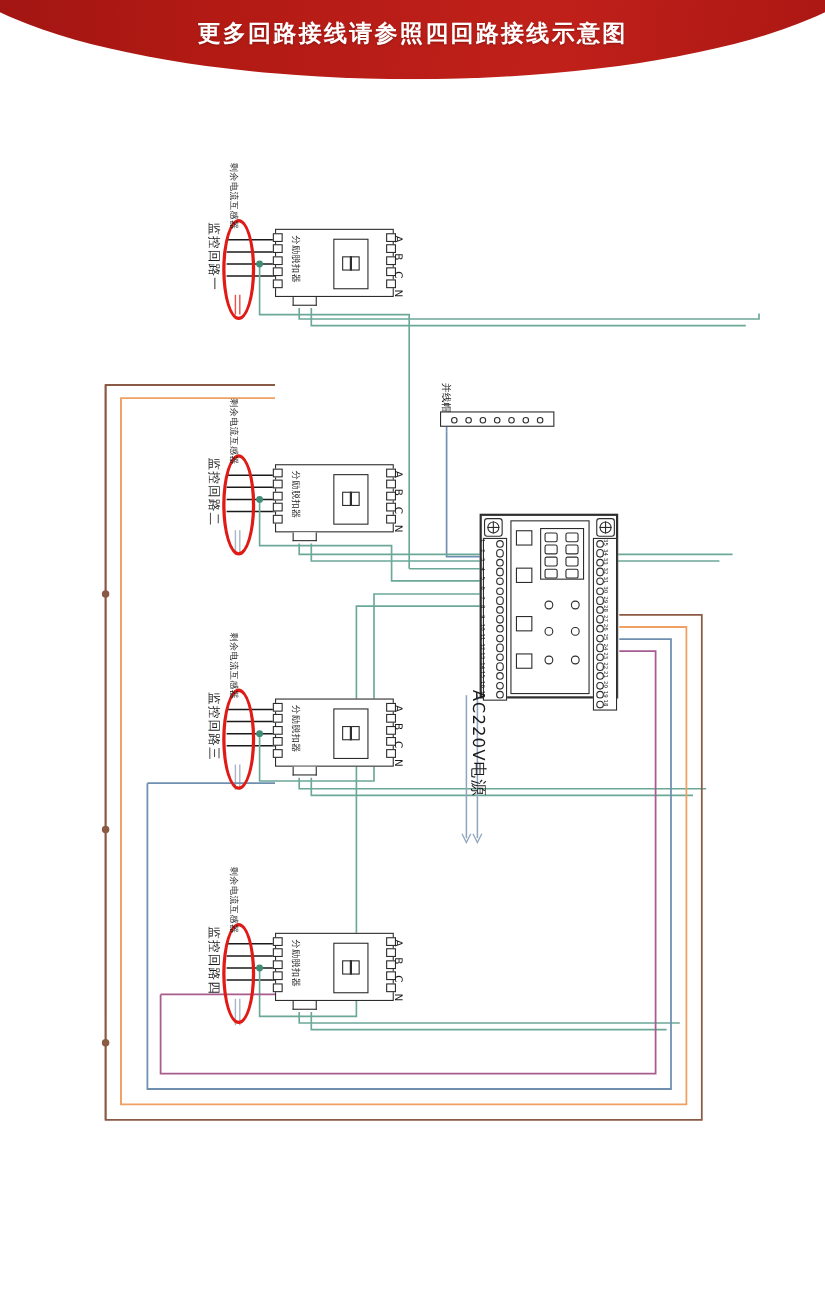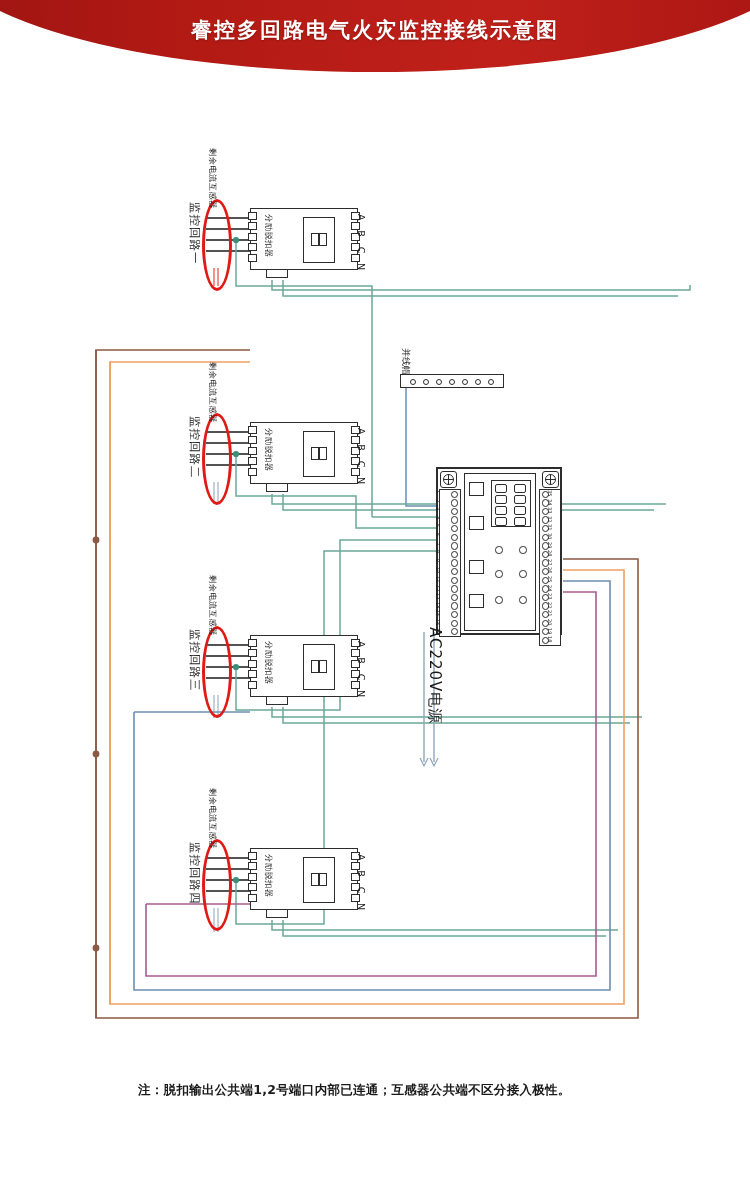--- a/index.html
+++ b/index.html
@@ -148,21 +148,21 @@
   #footer .ln2{
     position:absolute;left:138px;top:50px;font-size:12.5px;font-weight:bold;
     color:#1a1a1a;letter-spacing:.3px;
   }
 </style>
 </head>
 <body>
 
 <div id="header">
   <div class="band"></div>
-  <div class="title">睿控多回路电气火灾监控接线示意图</div>
+  <div class="title">更多回路接线请参照四回路接线示意图</div>
 </div>
 
 <div id="diagram">
 
   <svg id="wires" viewBox="0 0 750 960" xmlns="http://www.w3.org/2000/svg">
 
     <g stroke="#1a1a1a" stroke-width="1.4" fill="none">
 
       <path d="M206 146 H250"></path>
         <path d="M206 157 H250"></path>
@@ -569,14 +569,13 @@
       <div class="led" style="left:54px;top:96px;"></div>
       <div class="led" style="left:30px;top:122px;"></div>
       <div class="led" style="left:54px;top:122px;"></div>
     </div>
   </div>
 
   <div id="ac-label" style="left:444px;top:555px;">AC220V电源</div>
 </div>
 
 <div id="footer">
-  <div class="ln2">注：脱扣输出公共端1,2号端口内部已连通；互感器公共端不区分接入极性。</div>
 </div>
 
 </body></html>

